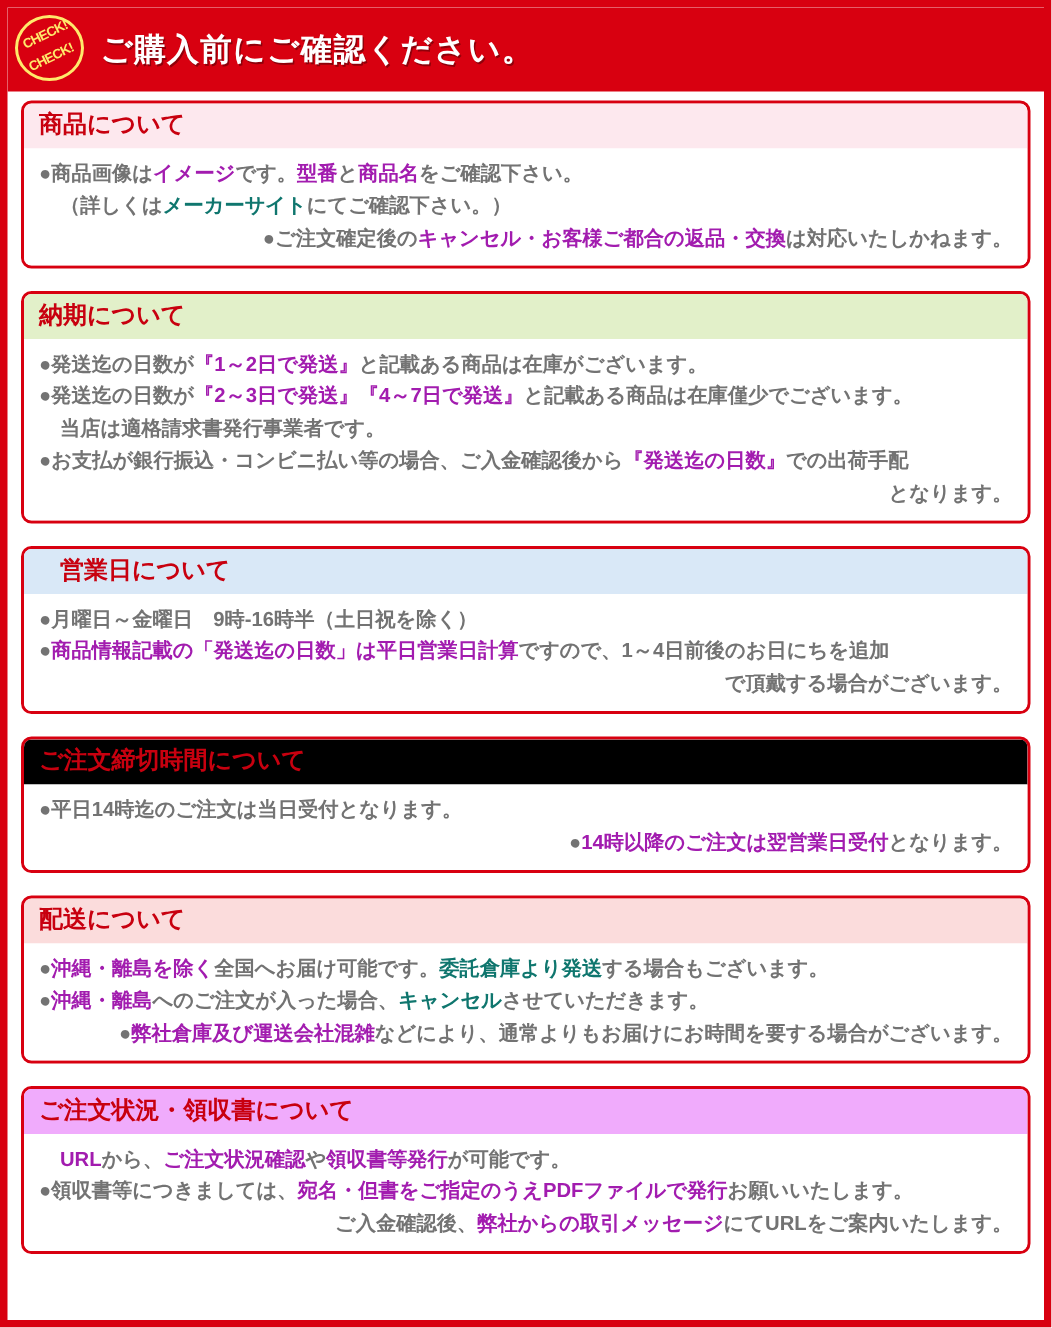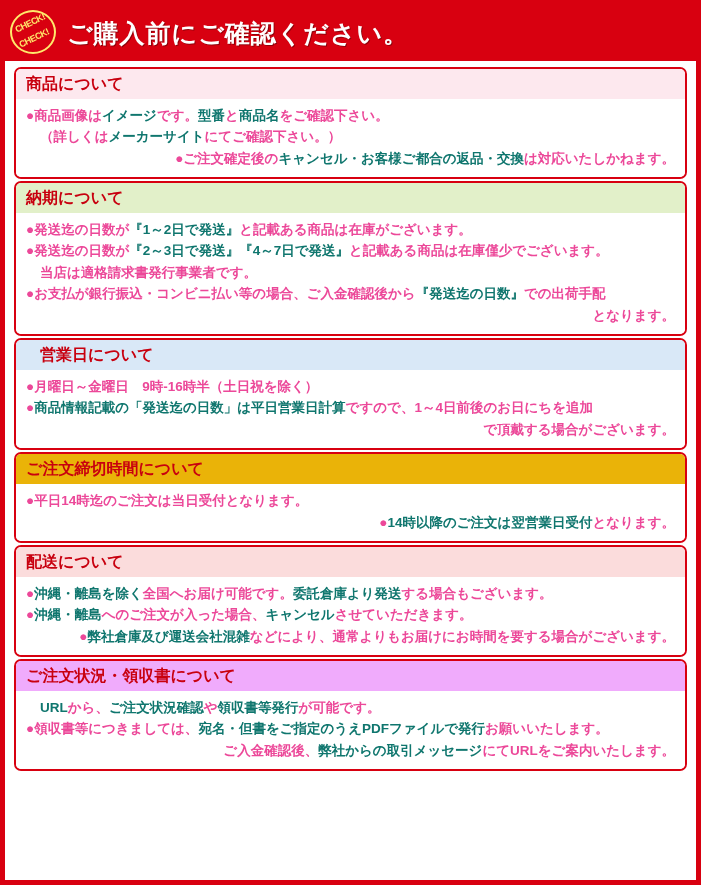--- a/index.html
+++ b/index.html
@@ -59,33 +59,33 @@
     top: 9px;
     transform: rotate(-26deg);
   }
   .check-badge .t2 {
     left: 9px;
     top: 24px;
     transform: rotate(-26deg);
   }
   .header-title {
     color: #ffffff;
-    font-size: 25px;
+    font-size: 21px;
     font-weight: bold;
     letter-spacing: 1px;
     text-shadow: 1px 1px 0 #8f000a;
   }
   
   .sections {
     padding: 6px 9px 8px 9px;
   }
   .section {
     border: 2px solid #d80010;
     border-radius: 7px;
-    margin-bottom: 2px;
+    margin-bottom: 15px;
     overflow: hidden;
     background: #ffffff;
   }
   .section-title {
     font-size: 16px;
     font-weight: bold;
     color: #c8000f;
     padding: 4px 10px 4px 10px;
     line-height: 1.35;
   }
@@ -100,28 +100,28 @@
     font-weight: bold;
     margin: 0 0 1px 0;
     text-indent: -14px;
     padding-left: 14px;
   }
   .bullet-line.sub {
     text-indent: 0;
     padding-left: 14px;
   }
   .bullet-line:last-child { margin-bottom: 0; text-align: right; }
-  .red { color: #0f766e; }
+  .red { color: #a21caf; }
   .blue { color: #0f766e; }
-  .dark { color: #ec4899; }
+  .dark { color: #737373; }
   
   .t-pink   { background: #fde8ee; }
   .t-green  { background: #e2f0c9; }
   .t-blue   { background: #d9e8f7; padding-left: 24px; }
-  .t-yellow { background: #eab308; }
+  .t-yellow { background: #000000; }
   .t-rose   { background: #fbdcdc; }
   .t-lyellow{ background: #f0abfc; }
 </style>
 </head>
 <body>
 
 <div id="page">
 
   <div class="header">
     <div class="check-badge">

